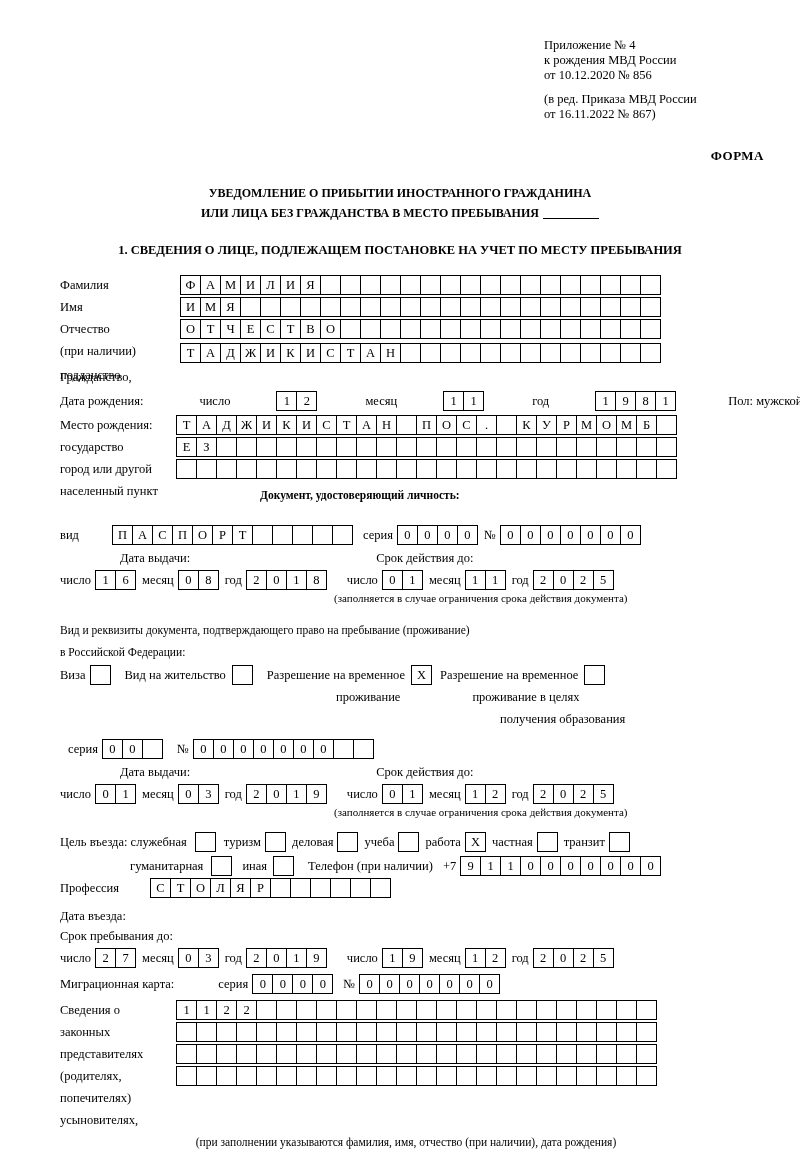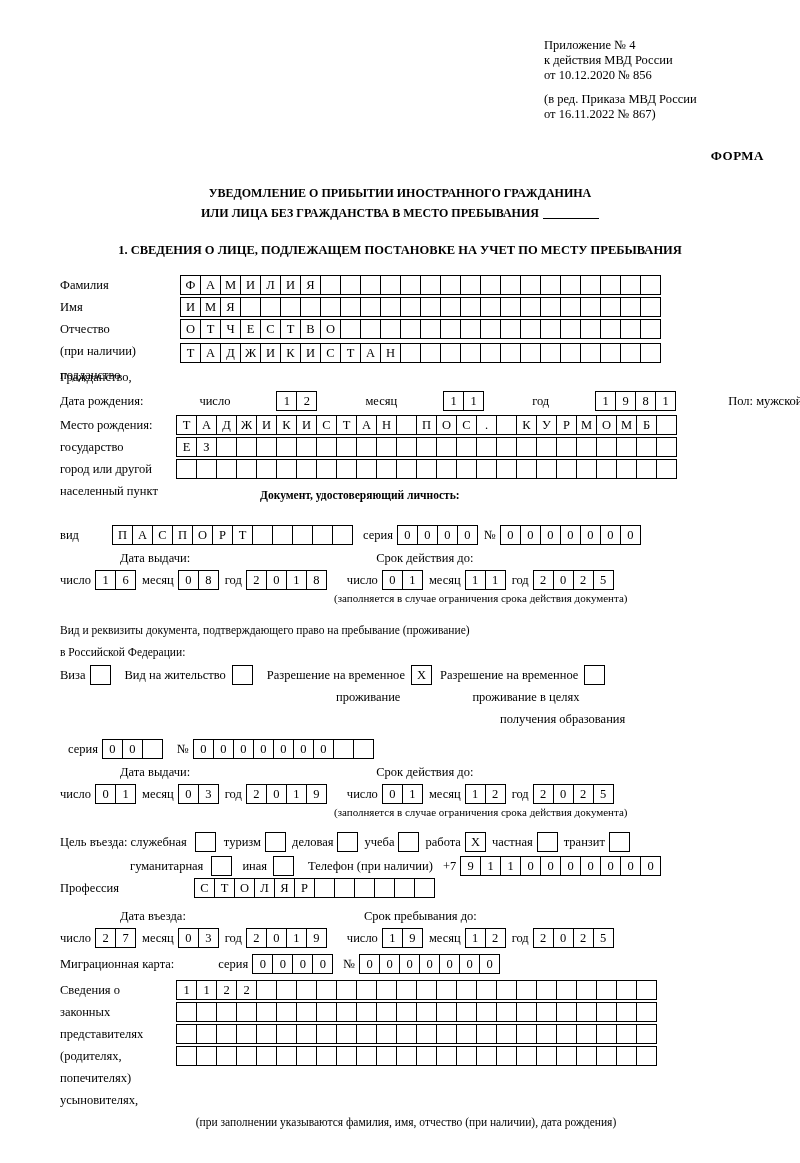--- a/index.html
+++ b/index.html
@@ -111,21 +111,21 @@
     margin-top:6px;
   }
 </style>
 </head>
 <body>
 
 <div class="page">
 
   <div class="hdr">
     <div>Приложение № 4</div>
-    <div>к действия МВД России</div>
+    <div>к рождения МВД России</div>
     <div>от 10.12.2020 № 856</div>
     <div class="blk2">(в ред. Приказа МВД России</div>
     <div>от 16.11.2022 № 867)</div>
   </div>
 
   <div class="forma">ФОРМА</div>
 
   <div class="title">
     <div>УВЕДОМЛЕНИЕ О ПРИБЫТИИ ИНОСТРАННОГО ГРАЖДАНИНА</div>
     <div><span>ИЛИ ЛИЦА БЕЗ ГРАЖДАНСТВА В МЕСТО ПРЕБЫВАНИЯ</span><span class="ul"></span></div>
@@ -603,39 +603,39 @@
           <div class="cell">0</div>
           <div class="cell">0</div>
           <div class="cell">0</div>
           <div class="cell">0</div>
           <div class="cell">0</div>
           <div class="cell">0</div>
           <div class="cell">0</div>
         </span>
     </div>
 
-    <div class="row inline" style="gap:44px;">
+    <div class="row inline" style="">
       <span class="lbl" style="width:90px;display:inline-block">Профессия</span>
       <span class="cells" id="c-prof">
           <div class="cell">С</div>
           <div class="cell">Т</div>
           <div class="cell">О</div>
           <div class="cell">Л</div>
           <div class="cell">Я</div>
           <div class="cell">Р</div>
           <div class="cell"></div>
           <div class="cell"></div>
           <div class="cell"></div>
           <div class="cell"></div>
           <div class="cell"></div>
           <div class="cell"></div>
         </span>
     </div>
 
-    <div class="row" style="margin-top:8px;">
+    <div class="row" style="margin-top:8px;flex-direction:column;">
       <div style="width:60px"></div>
       <div class="lbl">Дата въезда:</div>
       <div style="width:178px"></div>
       <div class="lbl">Срок пребывания до:</div>
     </div>
 
     <div class="row inline">
       <span class="lbl">число</span>
       <span class="cells ml4" id="c-eday">
           <div class="cell">2</div>

